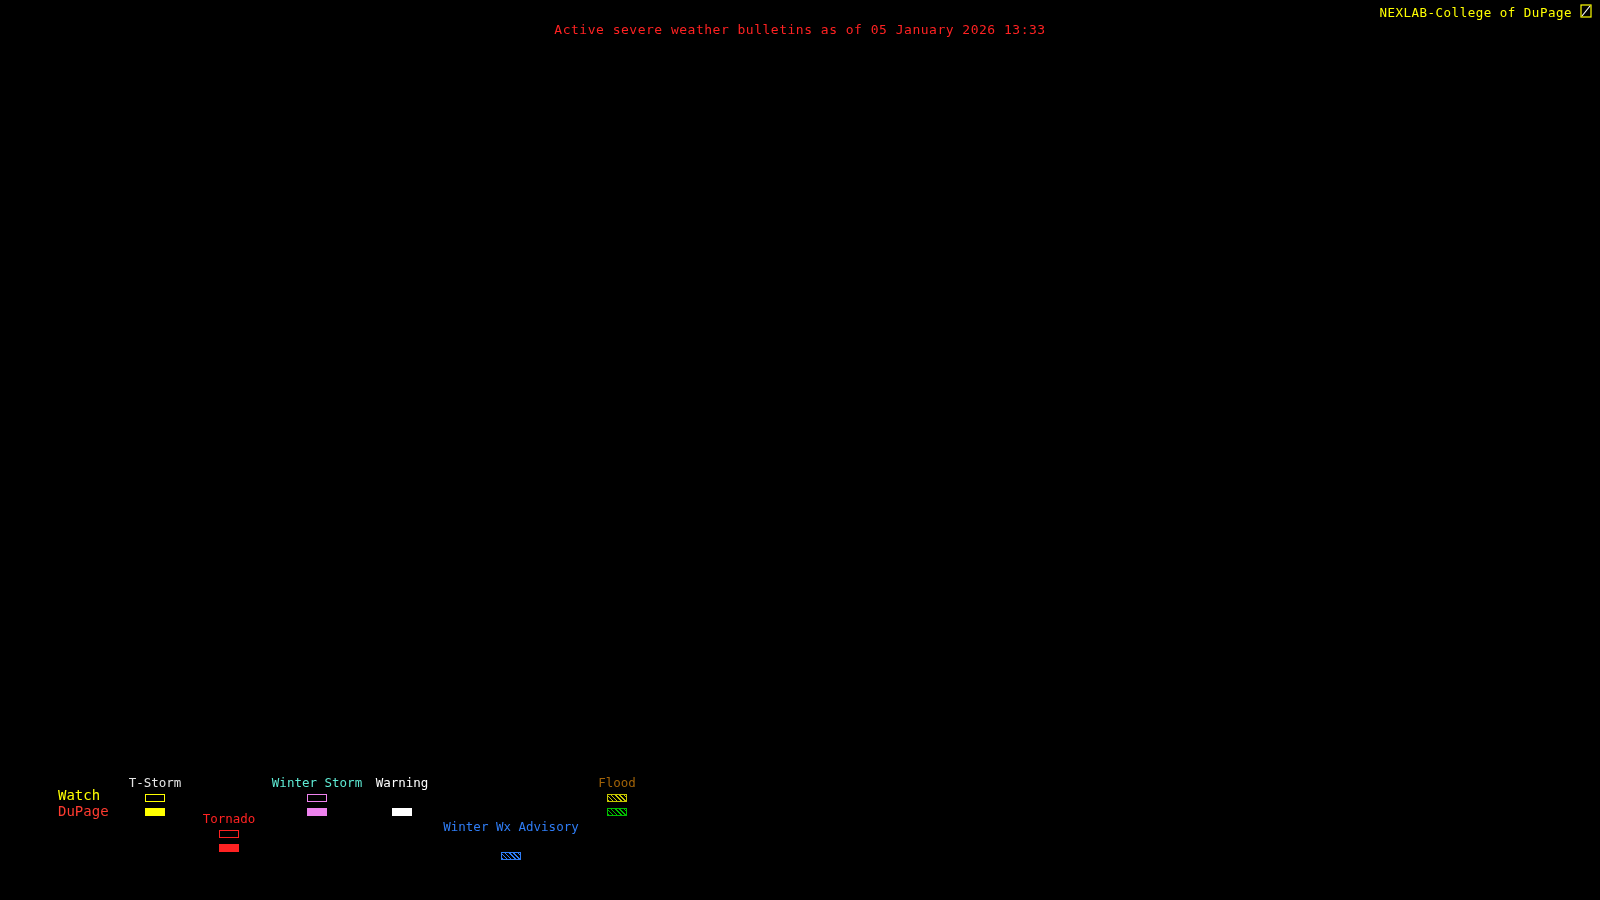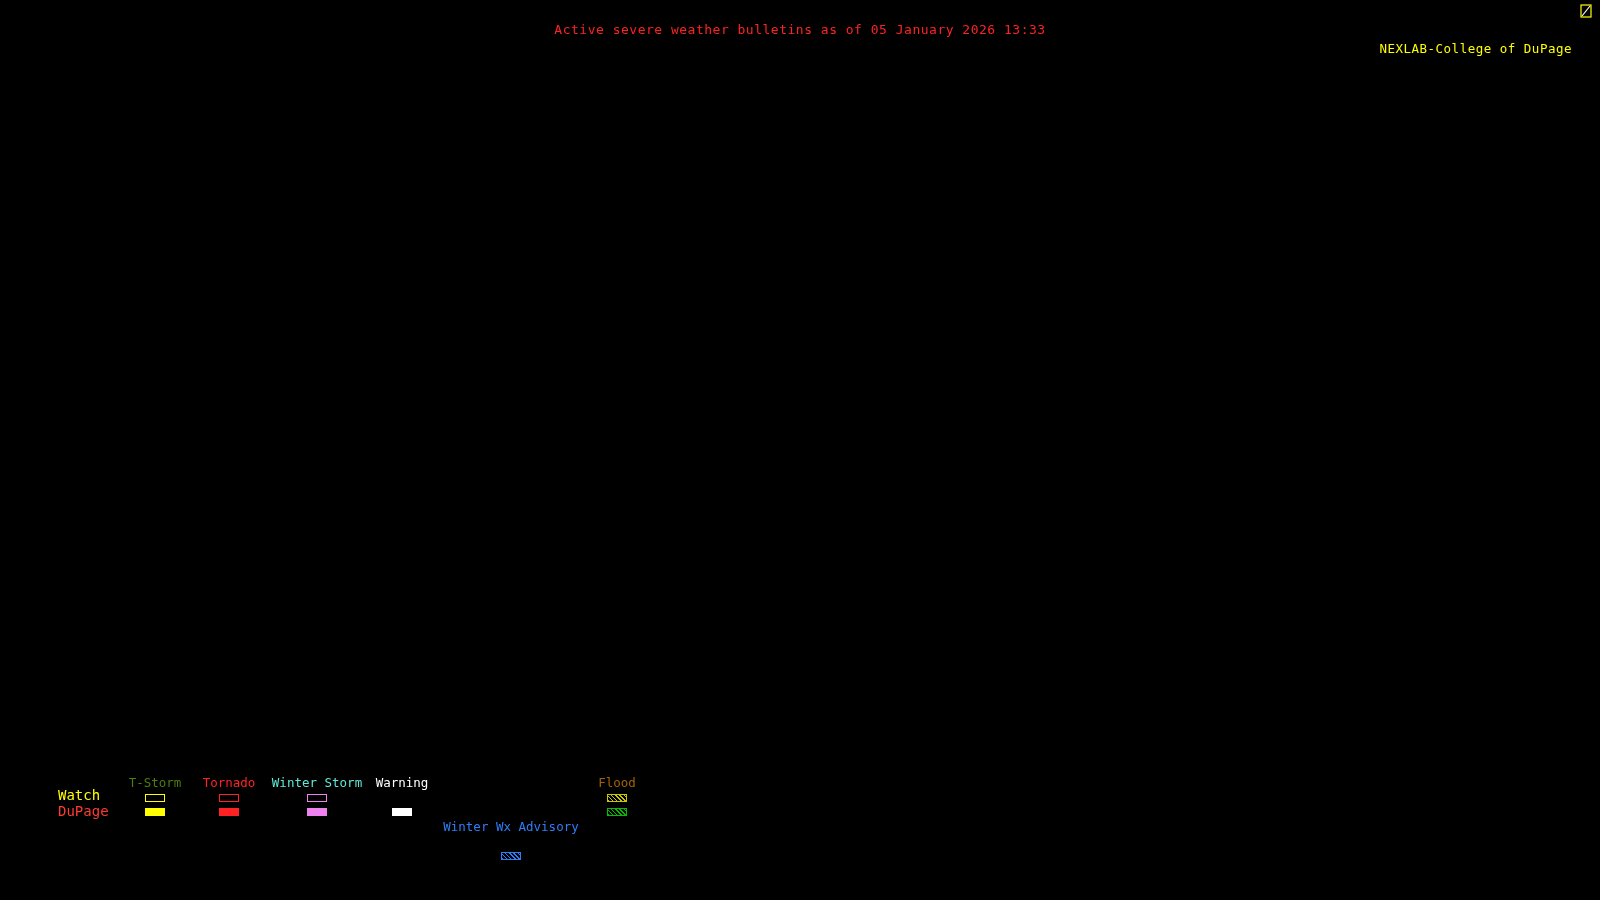--- a/index.html
+++ b/index.html
@@ -32,21 +32,20 @@
     letter-spacing: 0.5px;
     white-space: pre;
   }
   .brand {
     position: absolute;
     top: 5px;
     right: 28px;
     font-size: 12.5px;
     letter-spacing: 0.5px;
     white-space: pre;
-    margin-top: 36px;
   }
   .brand-icon {
     position: absolute;
     top: 4px;
     right: 8px;
     width: 12px;
     height: 14px;
   }
   
   .legend {
@@ -103,30 +102,30 @@
   <svg class="brand-icon" viewBox="0 0 12 14" xmlns="http://www.w3.org/2000/svg">
     <rect x="1" y="1" width="10" height="12" fill="none" stroke="#ffff00" stroke-width="1.2"></rect>
     <path d="M2 12 L10 2" stroke="#ffffff" stroke-width="1.2" fill="none"></path>
   </svg>
 
   <div class="legend">
     <div class="row-label watch" style="color: rgb(255, 255, 0);">Watch</div>
     <div class="row-label warning" style="color: rgb(255, 59, 48);">DuPage</div>
     <div>
         <div class="legend-col" style="left: 75px;">
-          <div class="col-label" style="color: #4d7c0f;">T-Storm</div>
+          <div class="col-label" style="color: #e5e5e5;">T-Storm</div>
           <div class="swatch-slot">
             <span class="swatch" style="border: 1px solid rgb(255, 255, 0);"></span>
           </div>
           <div class="swatch-slot">
             <span class="swatch" style="background: rgb(255, 255, 0); border: 1px solid rgb(255, 255, 0);"></span>
           </div>
         </div>
         <div class="legend-col" style="left: 149px;">
-          <div class="col-label" style="color: rgb(255, 34, 34);">Tornado</div>
+          <div class="col-label" style="color: rgb(255, 34, 34); margin-top: 36px;">Tornado</div>
           <div class="swatch-slot">
             <span class="swatch" style="border: 1px solid rgb(255, 34, 34);"></span>
           </div>
           <div class="swatch-slot">
             <span class="swatch" style="background: rgb(255, 34, 34); border: 1px solid rgb(255, 34, 34);"></span>
           </div>
         </div>
         <div class="legend-col" style="left: 237px;">
           <div class="col-label" style="color: #5eead4;">Winter Storm</div>
           <div class="swatch-slot">

